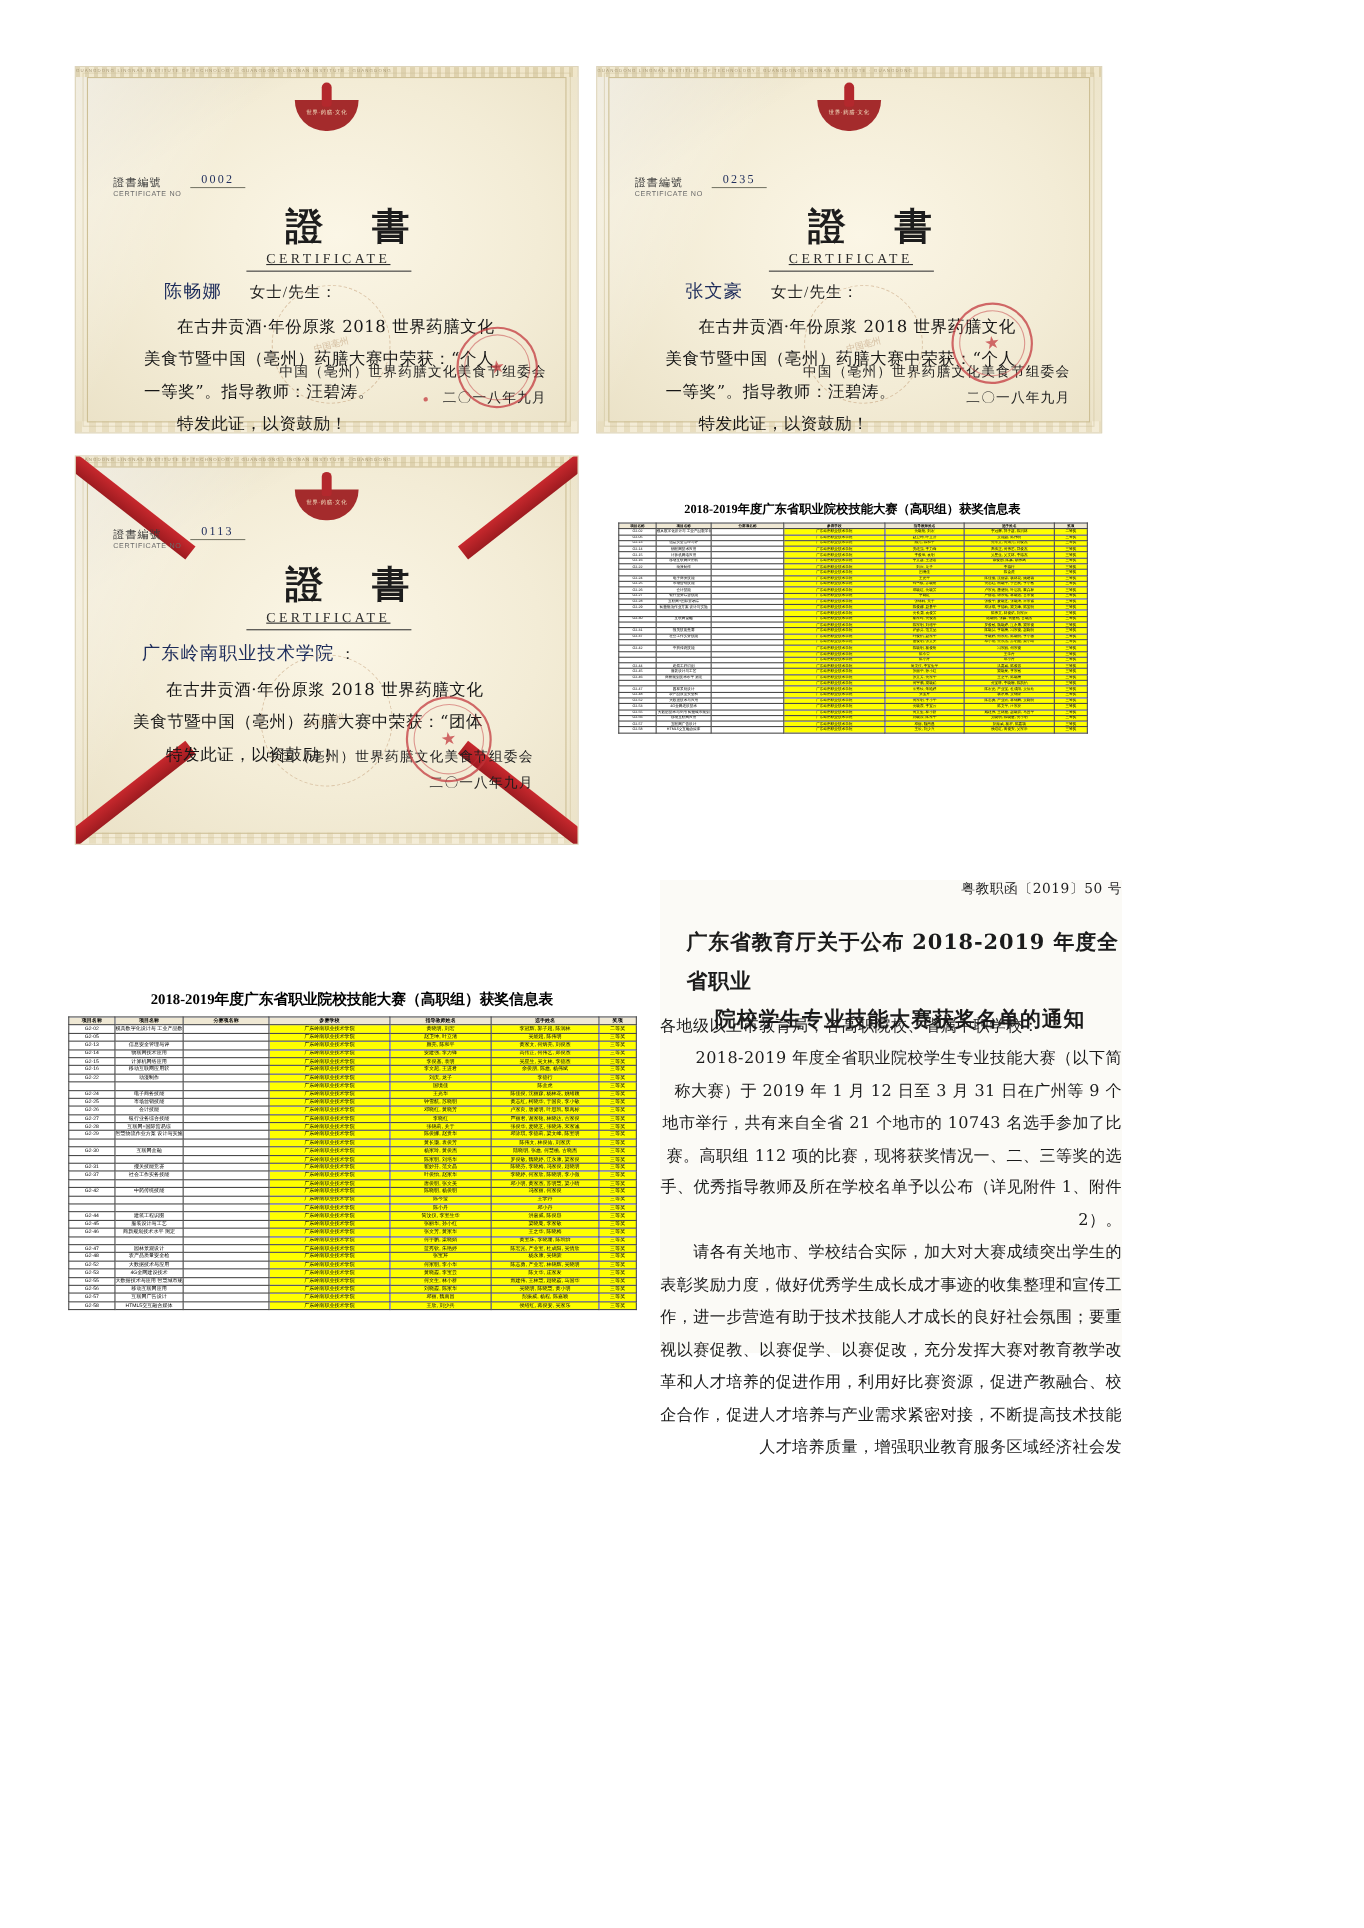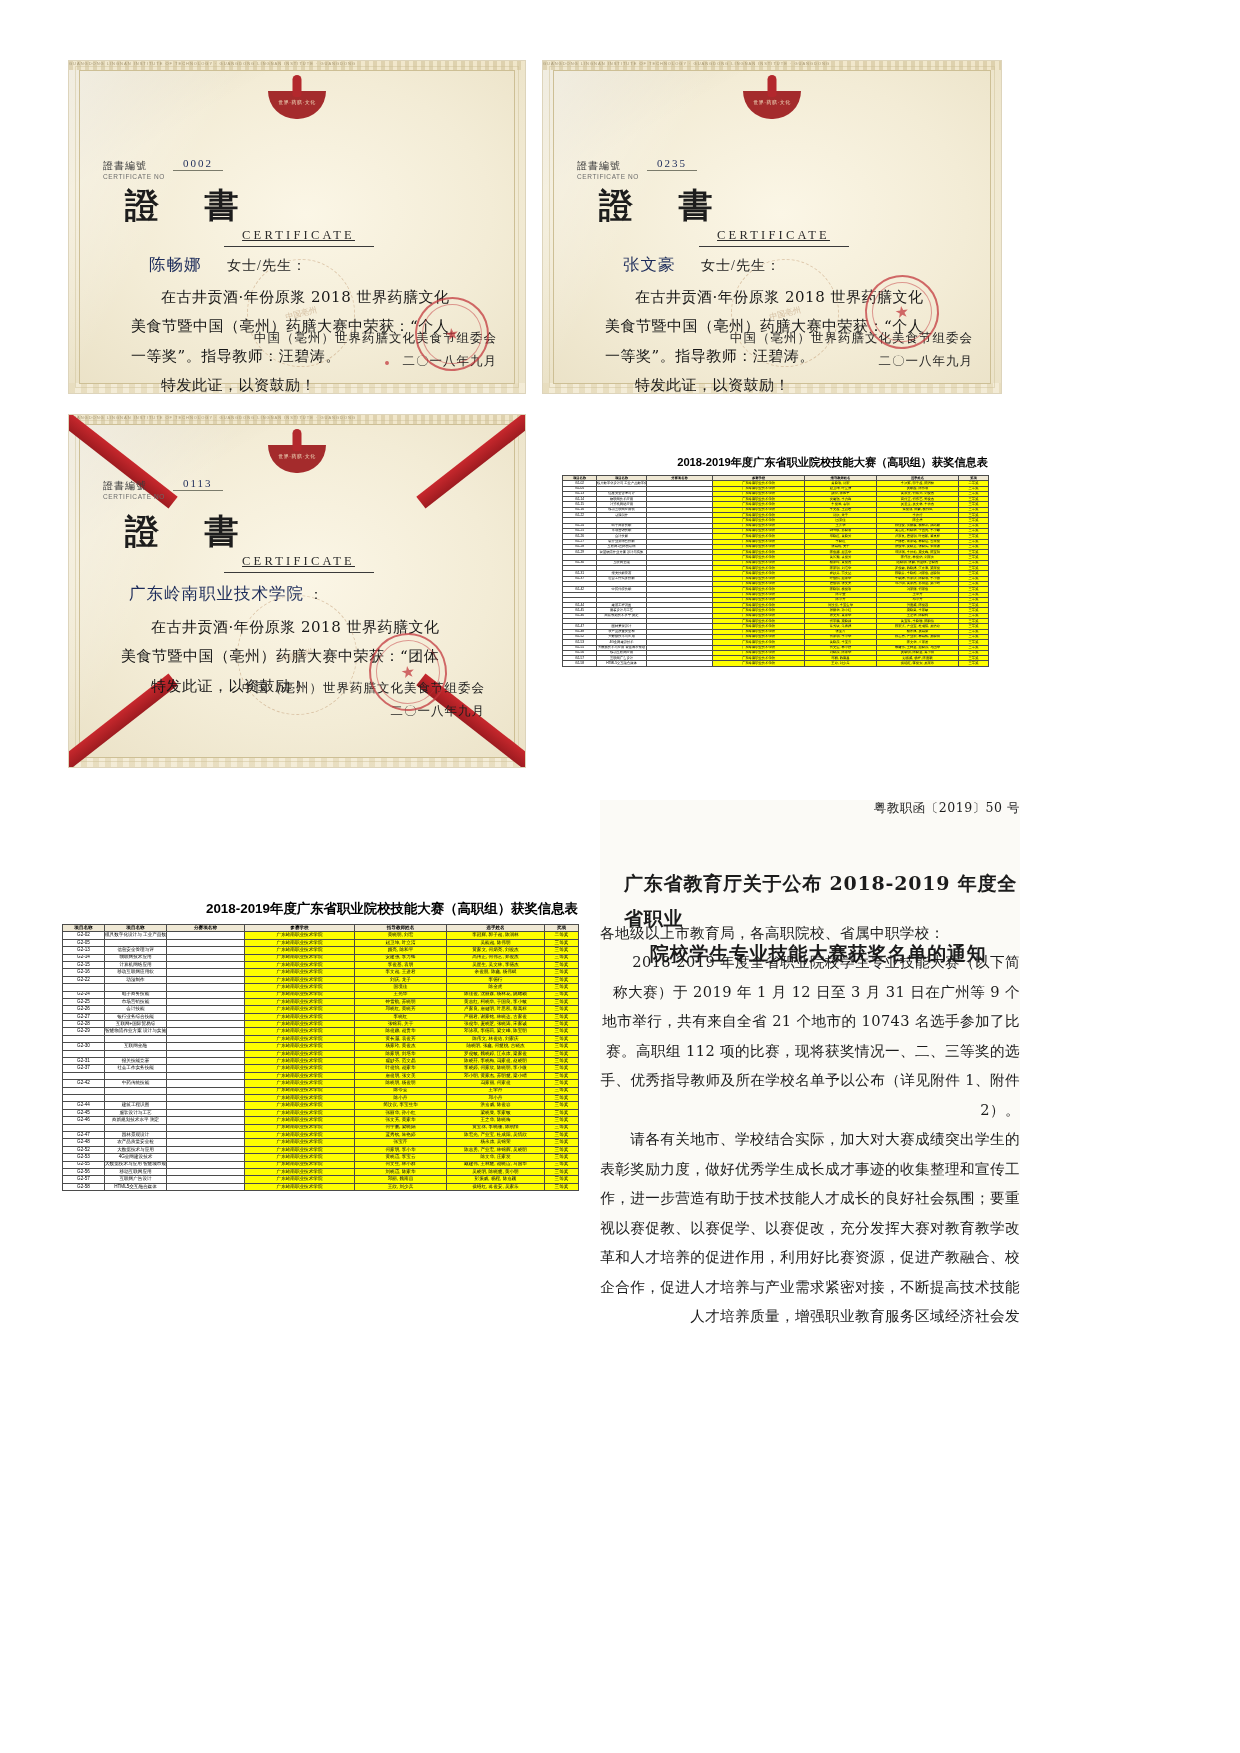--- a/index.html
+++ b/index.html
@@ -67,25 +67,25 @@
     white-space:nowrap;
   }
   .cert-no-value {
     position:absolute;
     font-size:11px; color:#22305e; letter-spacing:2px;
     border-bottom:1px solid #7b7b6b;
     padding:0 10px 1px 10px;
     white-space:nowrap;
   }
   .cert-title {
-    position:absolute; left:0; right:0; text-align:left;
+    position:absolute; left:0; right:0; text-align:center;
     font-size:34px; font-weight:bold; letter-spacing:18px;
     color:#1d1d1d;
     text-indent:18px;
-    font-family:Liberation Sans, sans-serif;
+    font-family:Liberation Serif, serif;
     padding-left:38px;
   }
   .cert-title-en {
     position:absolute; left:0; right:0; text-align:center;
     font-size:12.5px; letter-spacing:3.2px; color:#2b2b2b;
     font-family:"Liberation Serif", serif;
     text-indent:3px;
     text-decoration:underline;
   }
   .cert-rule {
@@ -154,22 +154,22 @@
     opacity:0.8;
   }
   .ribbon {
     position:absolute;
     background:linear-gradient(#c8282d,#9d1b20);
   }
 
   
   .tbl-block { position:absolute; }
   .tbl-title {
-    text-align:right; font-weight:bold; color:#000;
-    font-family:Liberation Sans, sans-serif;
+    text-align:center; font-weight:bold; color:#000;
+    font-family:Liberation Serif, serif;
   }
   table.awards {
     border-collapse:collapse;
     table-layout:fixed;
     background:#fff;
     width:100%;
   }
   table.awards td, table.awards th {
     border:0.6px solid #4b4b4b;
     padding:0;
@@ -196,21 +196,20 @@
   .notice-code {
     position:absolute; right:0; top:0;
     font-size:12.5px; letter-spacing:0.5px;
   }
   .notice-title {
     position:absolute; left:0; right:0;
     text-align:left;
     font-size:19px; font-weight:bold; line-height:1.85;
     letter-spacing:0.8px;
     padding-left:24px;
-    margin-top:26px;
   }
   .notice-body {
     position:absolute; left:0; right:0;
     font-size:14.6px; line-height:2.02; letter-spacing:0.4px;
   }
   .notice-body p { margin:0; }
   .notice-body p.ind { text-indent:30px;text-align:right; }
 
   .page-num {
     position:absolute; left:0; right:0; text-align:center;

